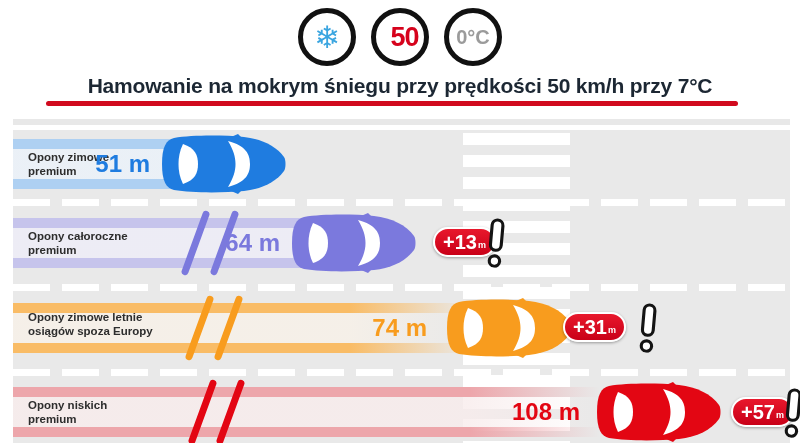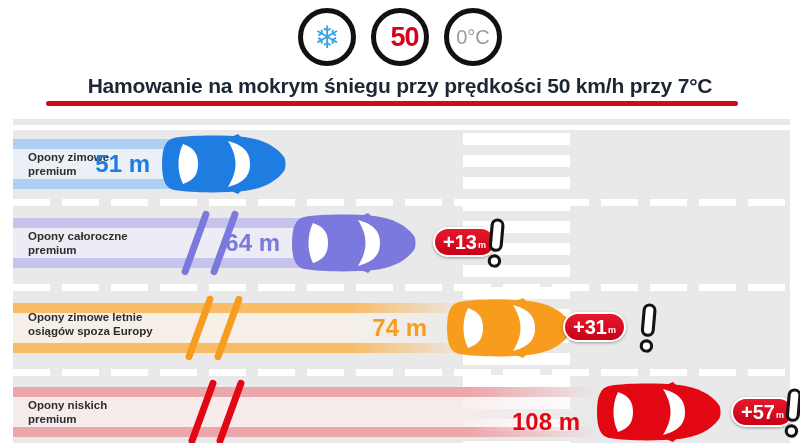--- a/index.html
+++ b/index.html
@@ -6,21 +6,21 @@
   .stage{
     position:relative;width:800px;height:443px;overflow:hidden;background:#fff;
     font-family:"Liberation Sans","DejaVu Sans",sans-serif;
   }
   
   .icon-row{position:absolute;top:8px;left:0;right:0;display:flex;justify-content:center;gap:15px;}
   .icon-circle{width:58px;height:58px;border:5px solid #111;border-radius:50%;background:#fff;
     display:flex;align-items:center;justify-content:center;box-sizing:border-box;}
   .snowflake{color:#3aa5e0;font-size:31px;line-height:1;font-family:"DejaVu Sans",sans-serif;}
   .speed{color:#d6021c;font-size:27px;font-weight:bold;letter-spacing:-1px;margin-left:9px;}
-  .temp{color:#9b9b9b;font-size:20px;font-weight:normal;}
+  .temp{color:#9b9b9b;font-size:20px;font-weight:bold;}
   .title{position:absolute;top:74px;left:0;right:0;text-align:center;
     font-size:21px;font-weight:bold;color:#1c2733;letter-spacing:-0.2px;}
   .title-underline{position:absolute;top:101px;left:46px;width:692px;height:5px;
     background:#d10a1e;border-radius:3px;}
   
   .road-top-band{position:absolute;left:13px;top:119px;width:777px;height:6px;background:#e8e8e8;}
   .road{position:absolute;left:13px;top:130px;width:777px;height:313px;background:#e9e9e9;}
   .crosswalk{position:absolute;left:463px;top:133px;width:107px;height:310px;
     background:repeating-linear-gradient(180deg,#fff 0 12px,rgba(255,255,255,0) 12px 22px);}
   .lane-dash{position:absolute;left:13px;width:777px;height:7px;
@@ -148,21 +148,21 @@
     <div>osiągów spoza Europy</div>
   </div>
   <div class="tire-label" style="top:399px">
     <div>Opony niskich</div>
     <div>premium</div>
   </div>
 
   <div class="dist c-blue" style="left:75px;top:153px">51 m</div>
   <div class="dist c-purple" style="left:205px;top:232px">64 m</div>
   <div class="dist c-orange" style="left:352px;top:317px">74 m</div>
-  <div class="dist c-red" style="left:505px;top:411px">108 m</div>
+  <div class="dist c-red" style="left:505px;top:401px">108 m</div>
 
   <svg class="car c-blue" style="left:158px;top:133px" viewBox="0 0 132 62">
       <use href="#car-top"></use>
     </svg>
   <svg class="car c-purple" style="left:288px;top:212px" viewBox="0 0 132 62">
       <use href="#car-top"></use>
     </svg>
   <svg class="car c-orange" style="left:443px;top:297px" viewBox="0 0 132 62">
       <use href="#car-top"></use>
     </svg>

